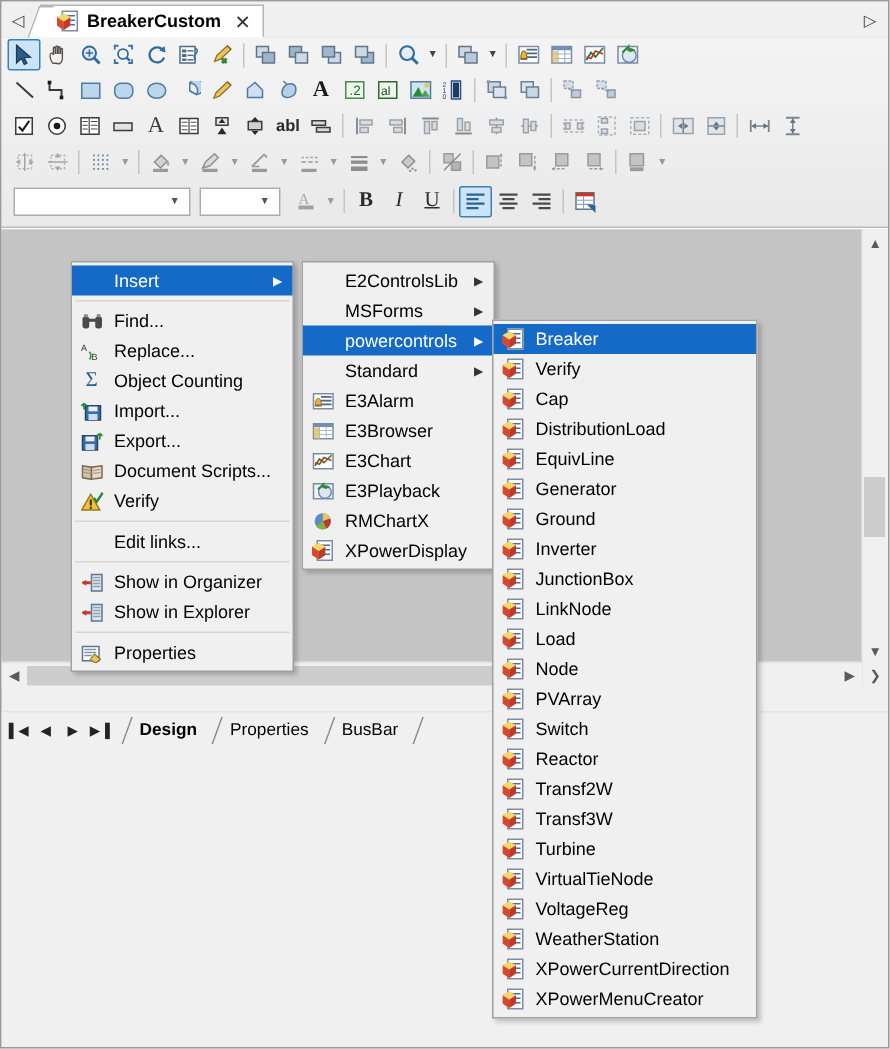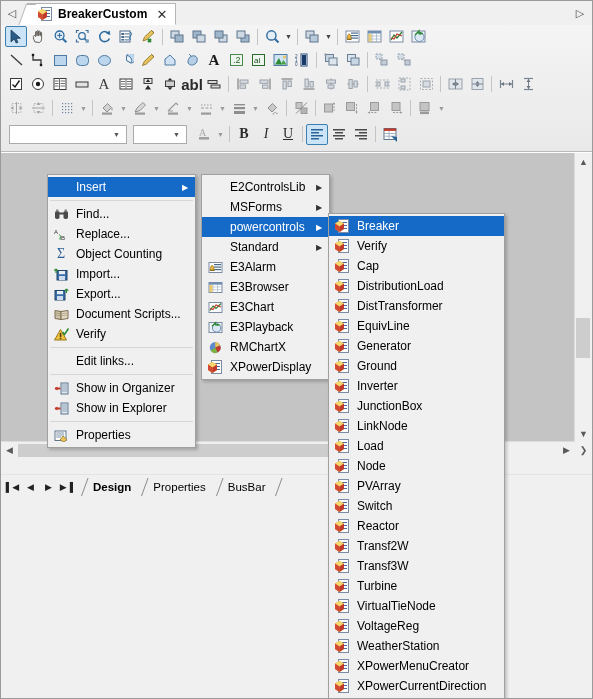--- a/index.html
+++ b/index.html
@@ -598,21 +598,21 @@
           </svg>
       </div>
       <div class="tbtn">
         <svg width="14" height="14" viewBox="0 0 14 14">
             <rect x="2.5" y="4" width="9" height="5.5" fill="#cfcfcf" stroke="#3a3a3a"></rect>
             <polygon points="7,1 9.5,3.6 4.5,3.6" fill="#2a2a2a"></polygon>
             <polygon points="7,13 9.5,10.2 4.5,10.2" fill="#2a2a2a"></polygon>
           </svg>
       </div>
       <div class="tbtn">
-        <span style="font-family:'Liberation Sans',sans-serif;font-size:15px;font-weight:bold;color:#2a2a2a;">abl</span>
+        <span style="font-family:'Liberation Sans',sans-serif;font-size:11px;font-weight:bold;color:#2a2a2a;">abl</span>
       </div>
       <div class="tbtn">
         <svg width="14" height="14" viewBox="0 0 14 14">
             <rect x="1" y="3.5" width="9" height="3" fill="#d8d8d8" stroke="#3a3a3a"></rect>
             <rect x="4" y="8" width="9" height="3" fill="#d8d8d8" stroke="#3a3a3a"></rect>
           </svg>
       </div>
       <div class="tsep">
           <i></i>
         </div>
@@ -1303,37 +1303,20 @@
             <span class="ln" style="top:6px"></span>
             <span class="ln" style="top:9px"></span>
             <svg class="cube" viewBox="0 0 9 11" width="9" height="11">
               <polygon points="4.5,0 9,2.5 9,8 4.5,11 0,8 0,2.5" fill="#e8a33d"></polygon>
               <polygon points="4.5,0 9,2.5 4.5,5.5 0,2.5" fill="#f5d76e"></polygon>
               <polygon points="0,2.5 4.5,5.5 4.5,11 0,8" fill="#d24a33"></polygon>
               <polygon points="4.5,5.5 9,2.5 9,8 4.5,11" fill="#c0392b"></polygon>
             </svg>
           </span>
         </span>
-        <span class="lbl">DistTransformer</span>
-      </div>
-      <div class="mi">
-        <span class="ico">
-          <span class="xico">
-            <span class="pg"></span>
-            <span class="ln" style="top:3px"></span>
-            <span class="ln" style="top:6px"></span>
-            <span class="ln" style="top:9px"></span>
-            <svg class="cube" viewBox="0 0 9 11" width="9" height="11">
-              <polygon points="4.5,0 9,2.5 9,8 4.5,11 0,8 0,2.5" fill="#e8a33d"></polygon>
-              <polygon points="4.5,0 9,2.5 4.5,5.5 0,2.5" fill="#f5d76e"></polygon>
-              <polygon points="0,2.5 4.5,5.5 4.5,11 0,8" fill="#d24a33"></polygon>
-              <polygon points="4.5,5.5 9,2.5 9,8 4.5,11" fill="#c0392b"></polygon>
-            </svg>
-          </span>
-        </span>
         <span class="lbl">EquivLine</span>
       </div>
       <div class="mi">
         <span class="ico">
           <span class="xico">
             <span class="pg"></span>
             <span class="ln" style="top:3px"></span>
             <span class="ln" style="top:6px"></span>
             <span class="ln" style="top:9px"></span>
             <svg class="cube" viewBox="0 0 9 11" width="9" height="11">
@@ -1609,34 +1592,34 @@
             <span class="ln" style="top:6px"></span>
             <span class="ln" style="top:9px"></span>
             <svg class="cube" viewBox="0 0 9 11" width="9" height="11">
               <polygon points="4.5,0 9,2.5 9,8 4.5,11 0,8 0,2.5" fill="#e8a33d"></polygon>
               <polygon points="4.5,0 9,2.5 4.5,5.5 0,2.5" fill="#f5d76e"></polygon>
               <polygon points="0,2.5 4.5,5.5 4.5,11 0,8" fill="#d24a33"></polygon>
               <polygon points="4.5,5.5 9,2.5 9,8 4.5,11" fill="#c0392b"></polygon>
             </svg>
           </span>
         </span>
+        <span class="lbl">XPowerCurrentDirection</span>
+      </div>
+      <div class="mi">
+        <span class="ico">
+          <span class="xico">
+            <span class="pg"></span>
+            <span class="ln" style="top:3px"></span>
+            <span class="ln" style="top:6px"></span>
+            <span class="ln" style="top:9px"></span>
+            <svg class="cube" viewBox="0 0 9 11" width="9" height="11">
+              <polygon points="4.5,0 9,2.5 9,8 4.5,11 0,8 0,2.5" fill="#e8a33d"></polygon>
+              <polygon points="4.5,0 9,2.5 4.5,5.5 0,2.5" fill="#f5d76e"></polygon>
+              <polygon points="0,2.5 4.5,5.5 4.5,11 0,8" fill="#d24a33"></polygon>
+              <polygon points="4.5,5.5 9,2.5 9,8 4.5,11" fill="#c0392b"></polygon>
+            </svg>
+          </span>
+        </span>
         <span class="lbl">XPowerMenuCreator</span>
       </div>
-      <div class="mi">
-        <span class="ico">
-          <span class="xico">
-            <span class="pg"></span>
-            <span class="ln" style="top:3px"></span>
-            <span class="ln" style="top:6px"></span>
-            <span class="ln" style="top:9px"></span>
-            <svg class="cube" viewBox="0 0 9 11" width="9" height="11">
-              <polygon points="4.5,0 9,2.5 9,8 4.5,11 0,8 0,2.5" fill="#e8a33d"></polygon>
-              <polygon points="4.5,0 9,2.5 4.5,5.5 0,2.5" fill="#f5d76e"></polygon>
-              <polygon points="0,2.5 4.5,5.5 4.5,11 0,8" fill="#d24a33"></polygon>
-              <polygon points="4.5,5.5 9,2.5 9,8 4.5,11" fill="#c0392b"></polygon>
-            </svg>
-          </span>
-        </span>
-        <span class="lbl">XPowerCurrentDirection</span>
-      </div>
     </div>
 
 </div>
 
 </body></html>

